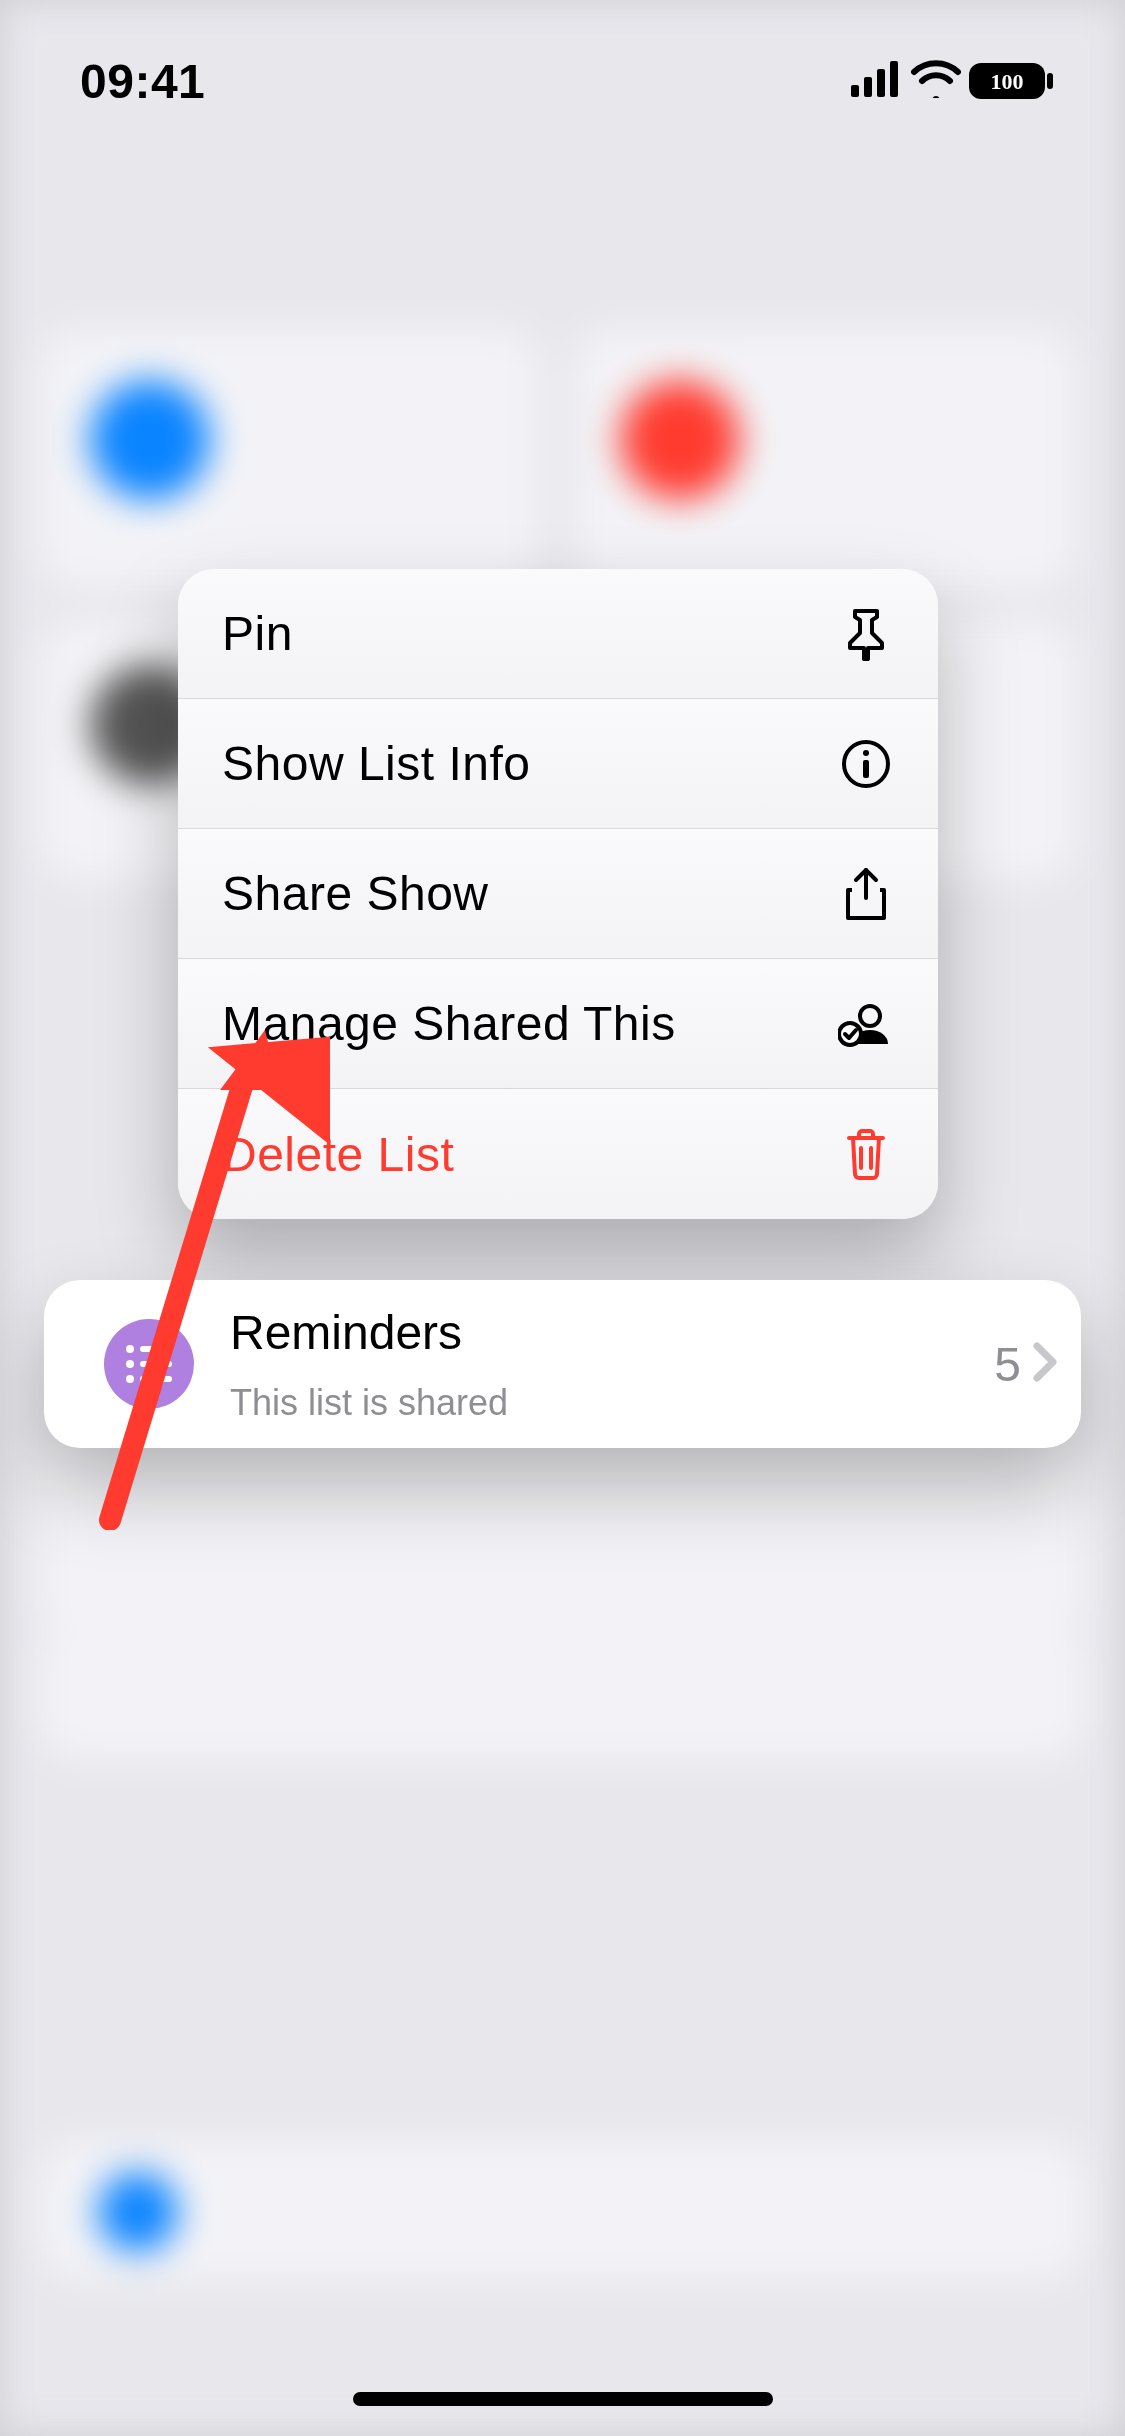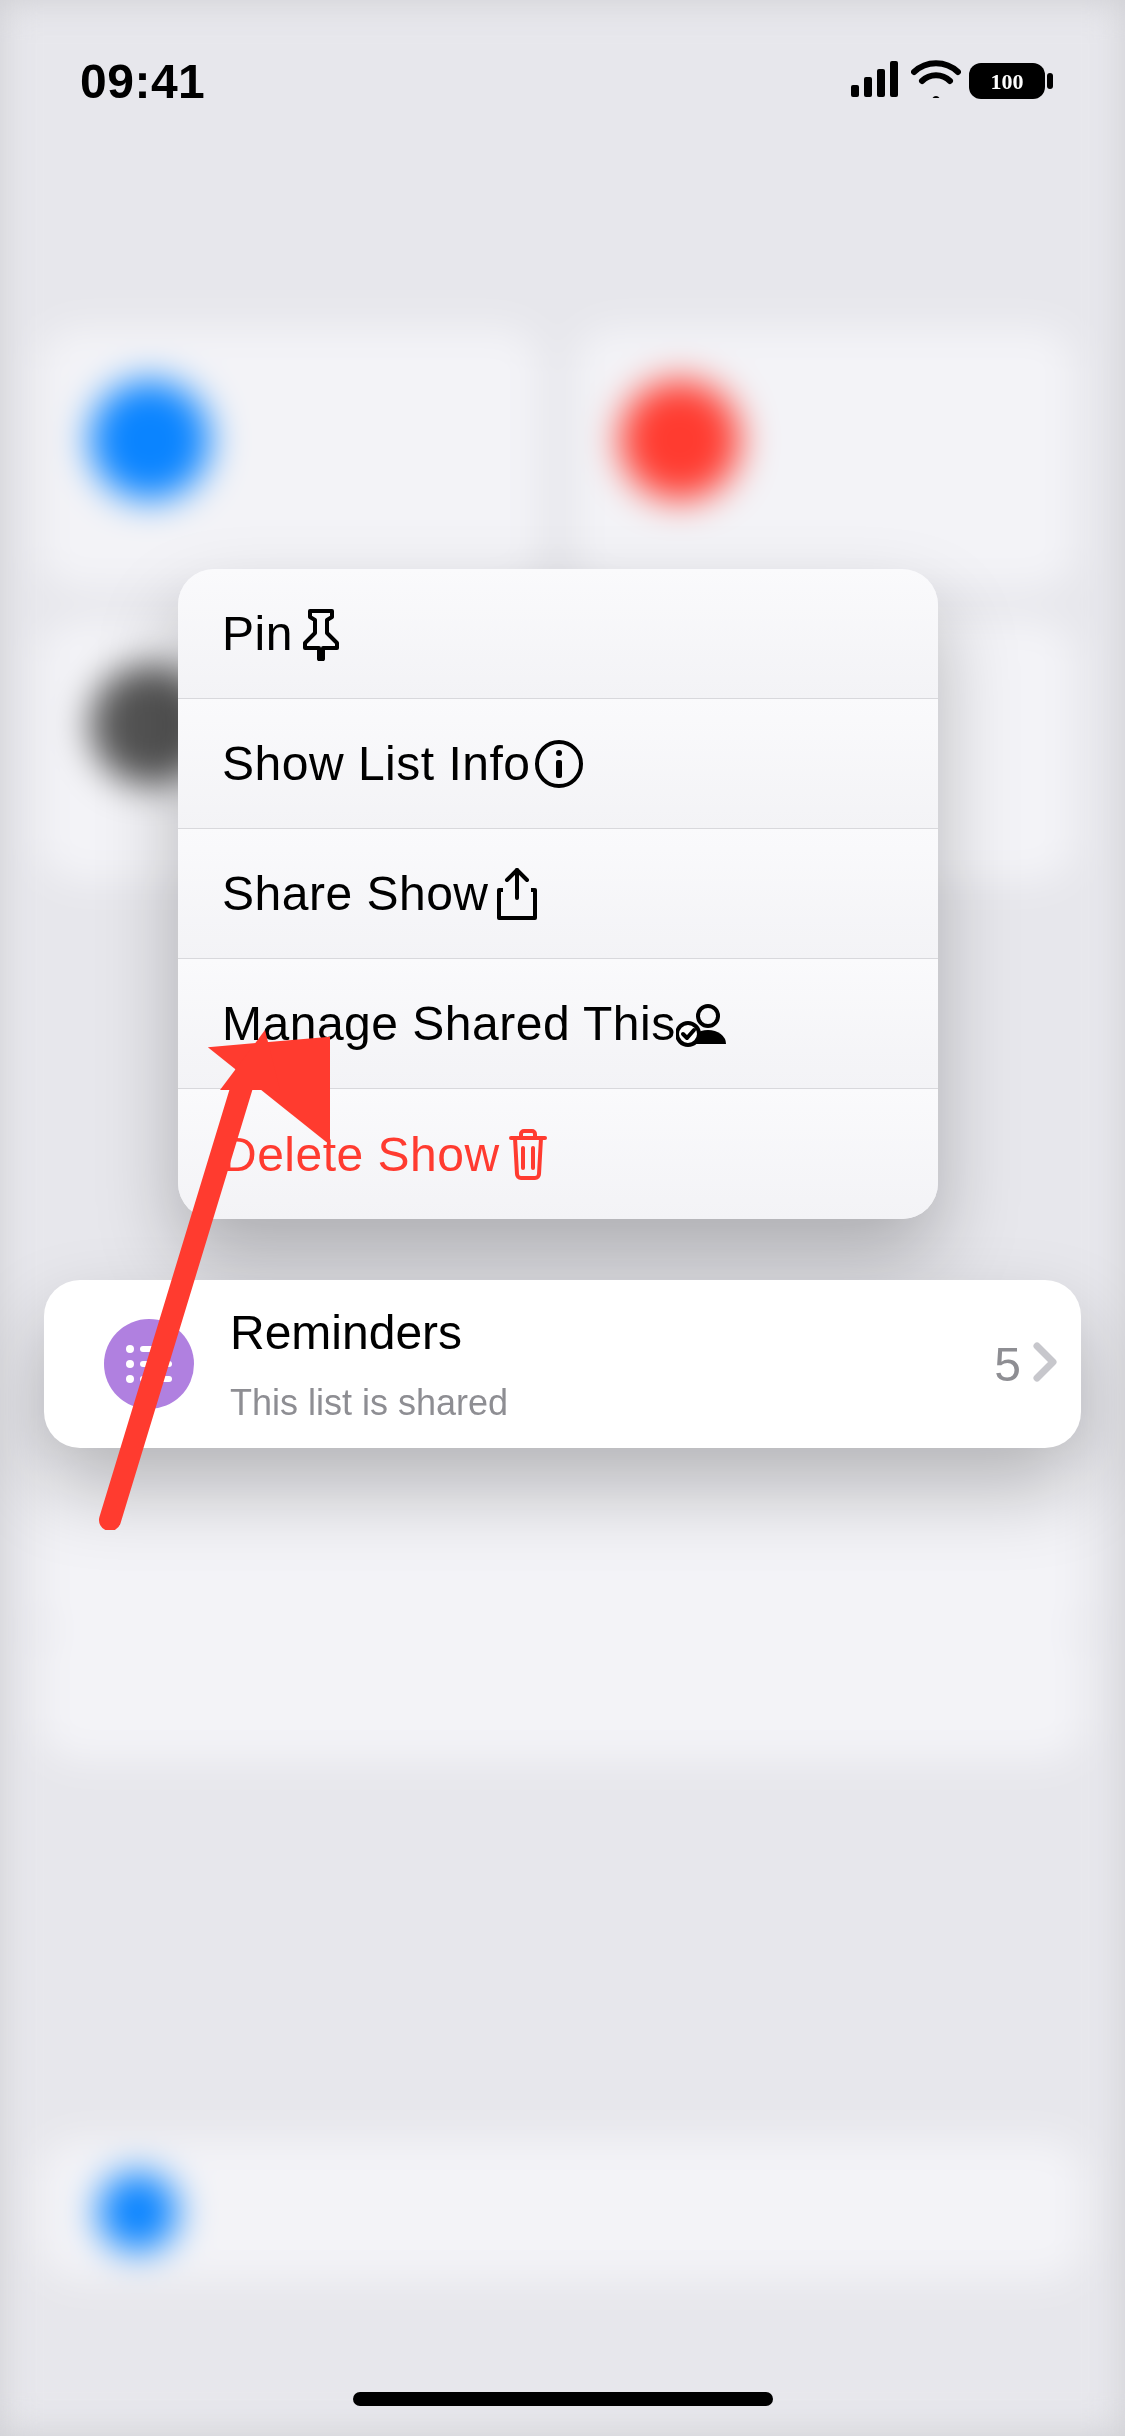--- a/index.html
+++ b/index.html
@@ -60,21 +60,21 @@
       width: 760px;
       background: #f2f2f6;
       border-radius: 36px;
       overflow: hidden;
       box-shadow: 0 40px 80px rgba(0,0,0,0.25);
       z-index: 20;
     }
     .menu-item {
       display: flex;
       align-items: center;
-      justify-content: flex-start;
+      justify-content: space-between;
       padding: 0 44px 0 44px;
       height: 130px;
       background: linear-gradient(#fafafc,#f3f3f6);
       border-bottom: 1px solid #d8d8dc;
     }
     .menu-item:last-child { border-bottom: none; }
     .menu-item .label {
       font-size: 48px;
       font-weight: 450;
       color: #000;
@@ -211,21 +211,21 @@
     <span class="icon">
       <svg width="56" height="48" viewBox="0 0 56 48">
         <circle cx="32" cy="16" r="10" fill="none" stroke="#000" stroke-width="4"></circle>
         <path d="M14 44 a18 14 0 0 1 36 0" fill="#000"></path>
         <circle cx="12" cy="34" r="11" fill="#fff" stroke="#000" stroke-width="4"></circle>
         <path d="M7 34 l4 4 l7 -8" fill="none" stroke="#000" stroke-width="4" stroke-linecap="round" stroke-linejoin="round"></path>
       </svg>
     </span>
   </div>
   <div class="menu-item destructive">
-    <span class="label">Delete Show</span>
+    <span class="label">Delete List</span>
     <span class="icon">
       <svg width="46" height="52" viewBox="0 0 46 52">
         <path d="M6 10 h34" stroke="#ff3b30" stroke-width="4" stroke-linecap="round"></path>
         <path d="M16 10 v-4 a3 3 0 0 1 3 -3 h8 a3 3 0 0 1 3 3 v4" fill="none" stroke="#ff3b30" stroke-width="4"></path>
         <path d="M10 10 l2 36 a4 4 0 0 0 4 4 h14 a4 4 0 0 0 4 -4 l2 -36" fill="none" stroke="#ff3b30" stroke-width="4"></path>
         <path d="M18 20 v20 M28 20 v20" stroke="#ff3b30" stroke-width="4" stroke-linecap="round"></path>
       </svg>
     </span>
   </div>
 </div>

